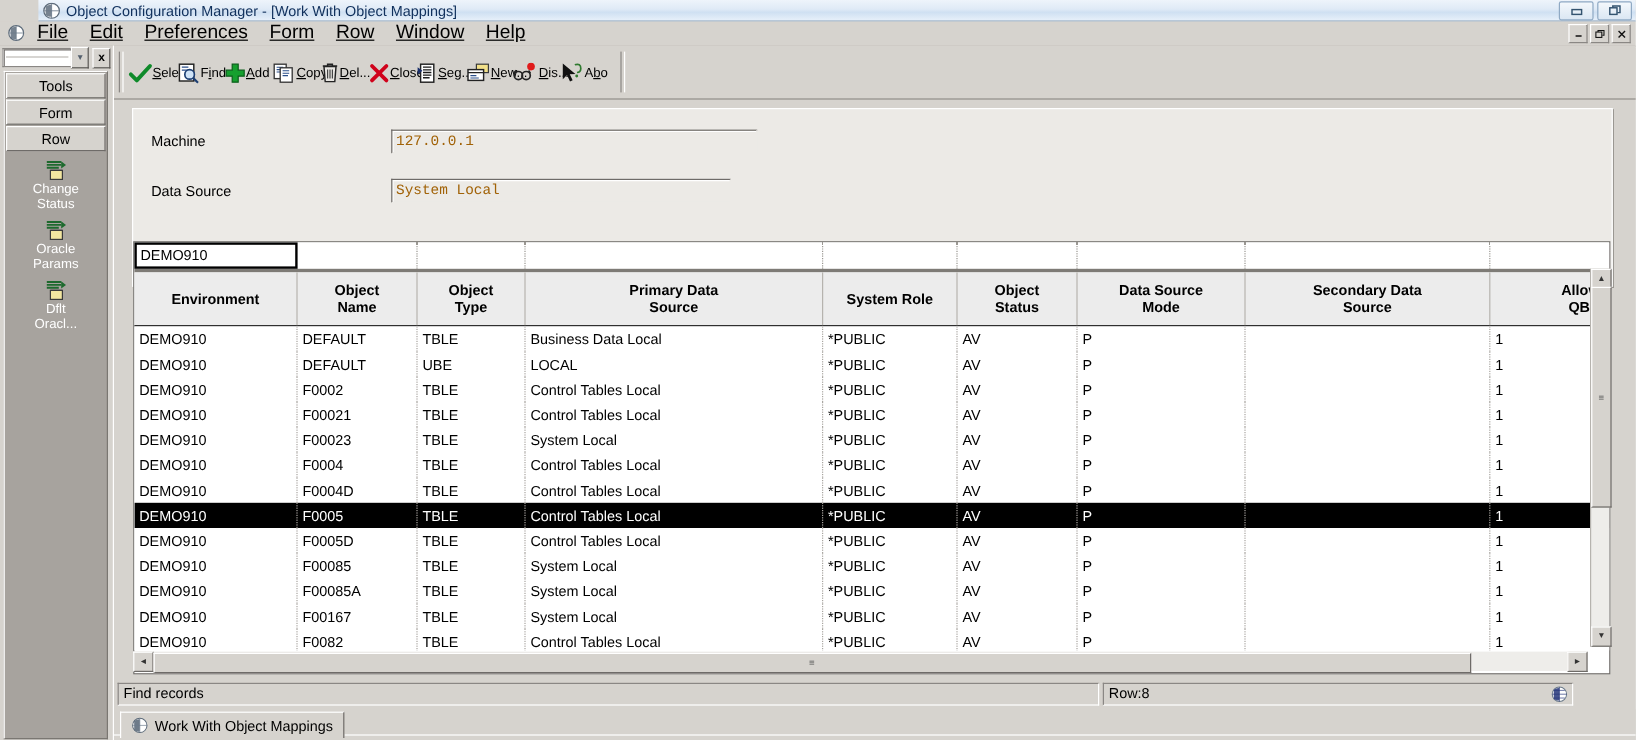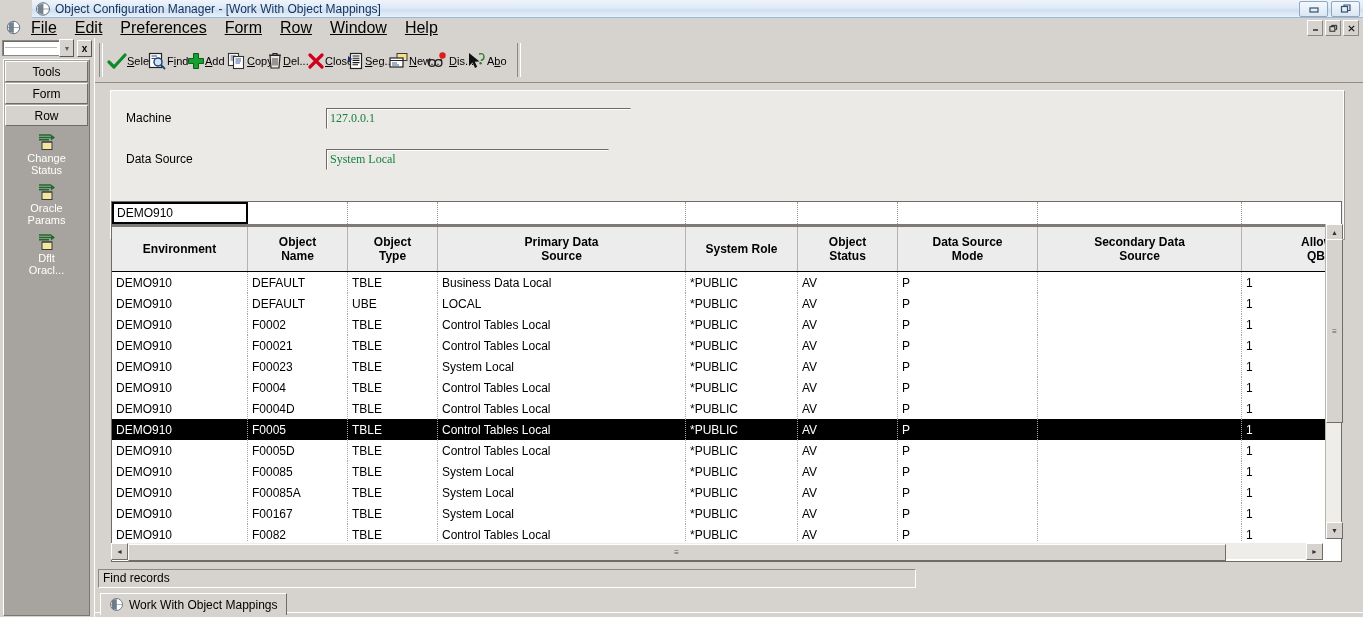--- a/index.html
+++ b/index.html
@@ -117,24 +117,24 @@
 
   
   .formpanel{
     position:absolute;left:15px;top:52px;width:1232px;height:147px;
     background:#eceae6;border:1px solid #fff;
     box-shadow:1px 1px 0 #9a9792;
   }
   .fld-row{position:absolute;display:flex;align-items:center;}
   .fld-label{font-size:12px;color:#000;}
   .fld-input{
-    background:#eceae6;color:#15803d;font-size:12px;
+    background:#eceae6;color:#a16207;font-size:12px;
     border:1px solid #eceae6;border-top:1px solid #6e6b68;border-left:1px solid #6e6b68;
     box-shadow:1px 1px 0 #ffffff inset;
-    padding:2px 3px;font-family:Liberation Serif, serif;
+    padding:2px 3px;font-family:Liberation Mono, monospace;
     outline:none;
   }
 
   
   .gridwrap{
     position:absolute;left:111px;top:201px;width:1229px;height:359px;
     background:#fff;border:1px solid #6e6b68;
   }
   .qbe-row{display:flex;height:22px;background:#fff;border-bottom:3px solid #7e7b76;}
   .qbe-cell{border-right:1px dotted #9a9792;height:22px;display:flex;align-items:center;padding-left:3px;
@@ -456,20 +456,30 @@
       <input class="fld-input" style="left: 215px; top: 17px; position: absolute; width: 297px;" readonly="" value="127.0.0.1">
 
       <div class="fld-row" style="left:15px;top:61px;">
         <span class="fld-label" style="width:200px;">Data Source</span>
       </div>
       <input class="fld-input" style="left: 215px; top: 58px; position: absolute; width: 275px;" readonly="" value="System Local">
     </div>
 
     <div class="statusbar">
       <div class="sb-panel" style="width:818px;margin-left:3px;">Find records</div>
+      <div class="sb-panel" style="width:392px;margin-left:3px;position:relative;">
+        <span>Row:8</span>
+        <span class="globe-ico">
+          <svg width="15" height="15" viewBox="0 0 16 16">
+            <ellipse cx="8" cy="8" rx="6.4" ry="6.4" fill="#ffffff" stroke="#6b7a8a" stroke-width="0.9"></ellipse>
+            <path d="M3 4 Q6 2 8 2.6 L8 13.4 Q5 14 3 12 Z" fill="#26367a" opacity="0.85"></path>
+            <path d="M1.6 8 H14.4 M8 1.6 V14.4 M3.2 4.6 H12.8 M3.2 11.4 H12.8" stroke="#26367a" stroke-width="0.6" fill="none"></path>
+          </svg>
+        </span>
+      </div>
     </div>
 
     <div class="tabstrip">
       <div class="tab">
         <span class="t-ico">
           <svg width="15" height="15" viewBox="0 0 16 16">
             <ellipse cx="8" cy="8" rx="6.4" ry="6.4" fill="#ffffff" stroke="#5d6b7a" stroke-width="0.9"></ellipse>
             <path d="M3 4 Q6 2 8 2.6 L8 13.4 Q5 14 3 12 Z" fill="#4a5a6b" opacity="0.8"></path>
             <path d="M1.6 8 H14.4 M8 1.6 V14.4" stroke="#6b7a8a" stroke-width="0.6" fill="none"></path>
           </svg>

